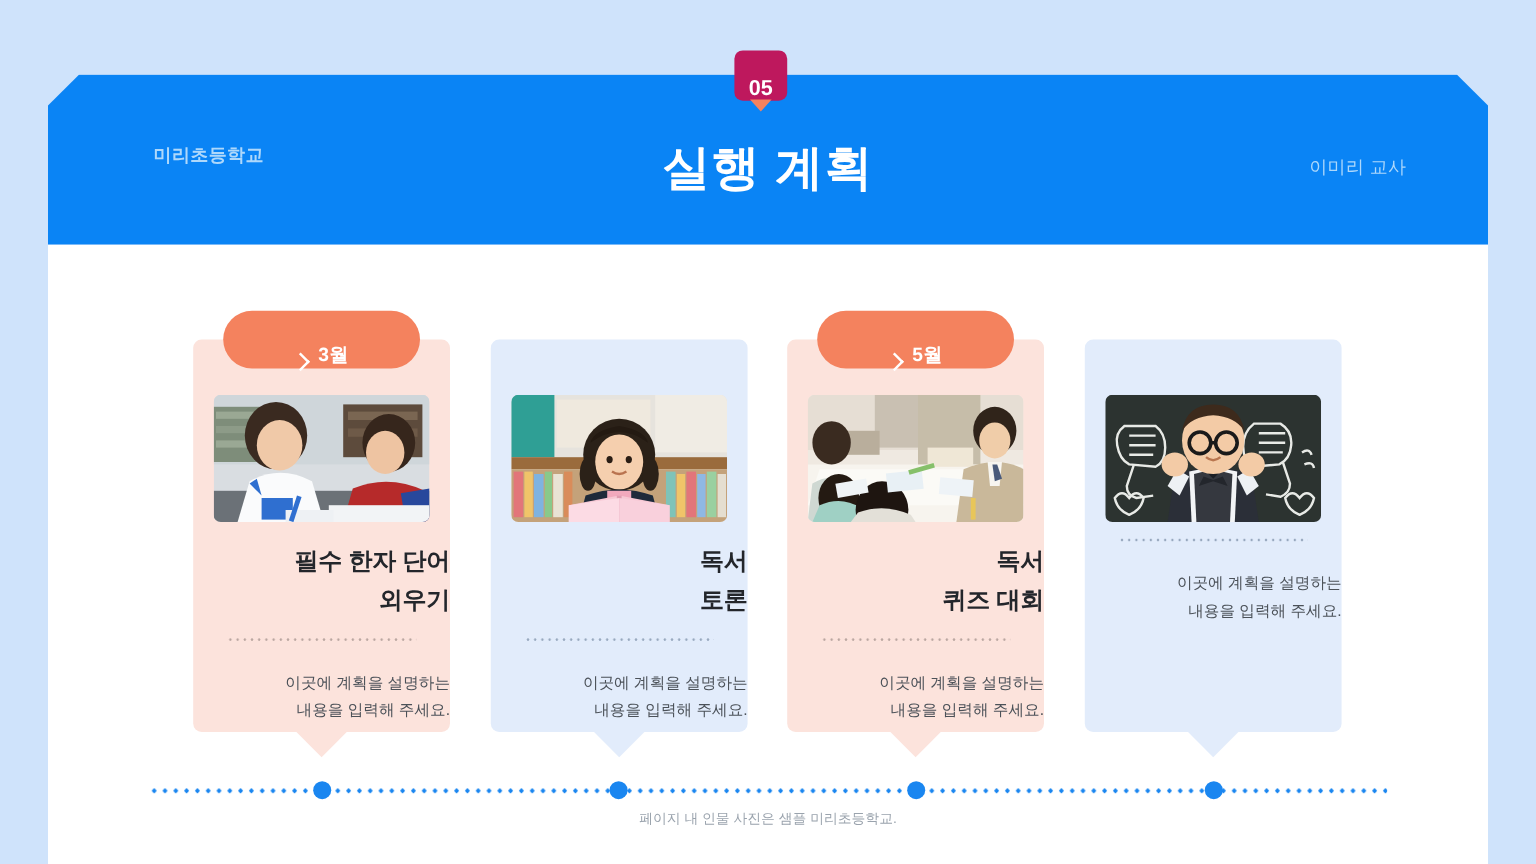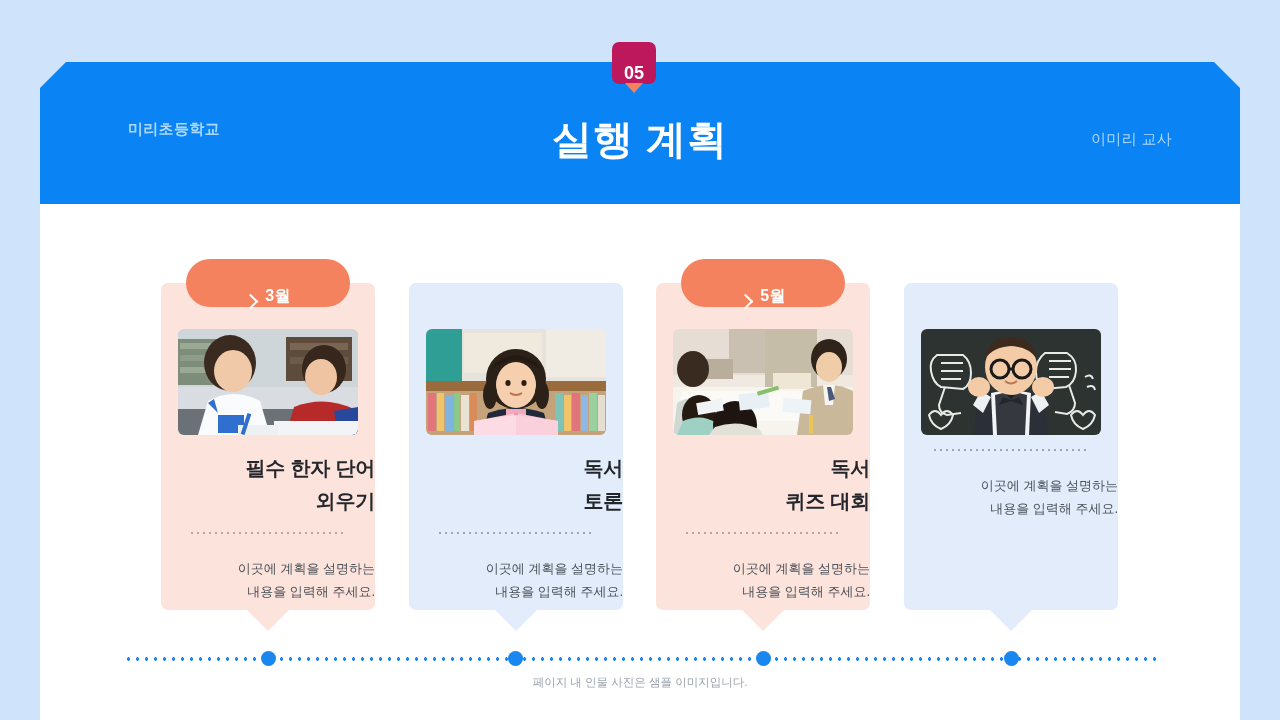--- a/index.html
+++ b/index.html
@@ -425,13 +425,13 @@
     </div>
   </div>
 </div>
 
 <div class="timeline-line"></div>
 <div class="timeline-dot" style="left:261px;"></div>
 <div class="timeline-dot" style="left:508px;"></div>
 <div class="timeline-dot" style="left:756px;"></div>
 <div class="timeline-dot" style="left:1004px;"></div>
 
-<div class="footer-note">페이지 내 인물 사진은 샘플 이미지입니다.</div>
+<div class="footer-note">페이지 내 인물 사진은 샘플 미리초등학교.</div>
 
 </body></html>

